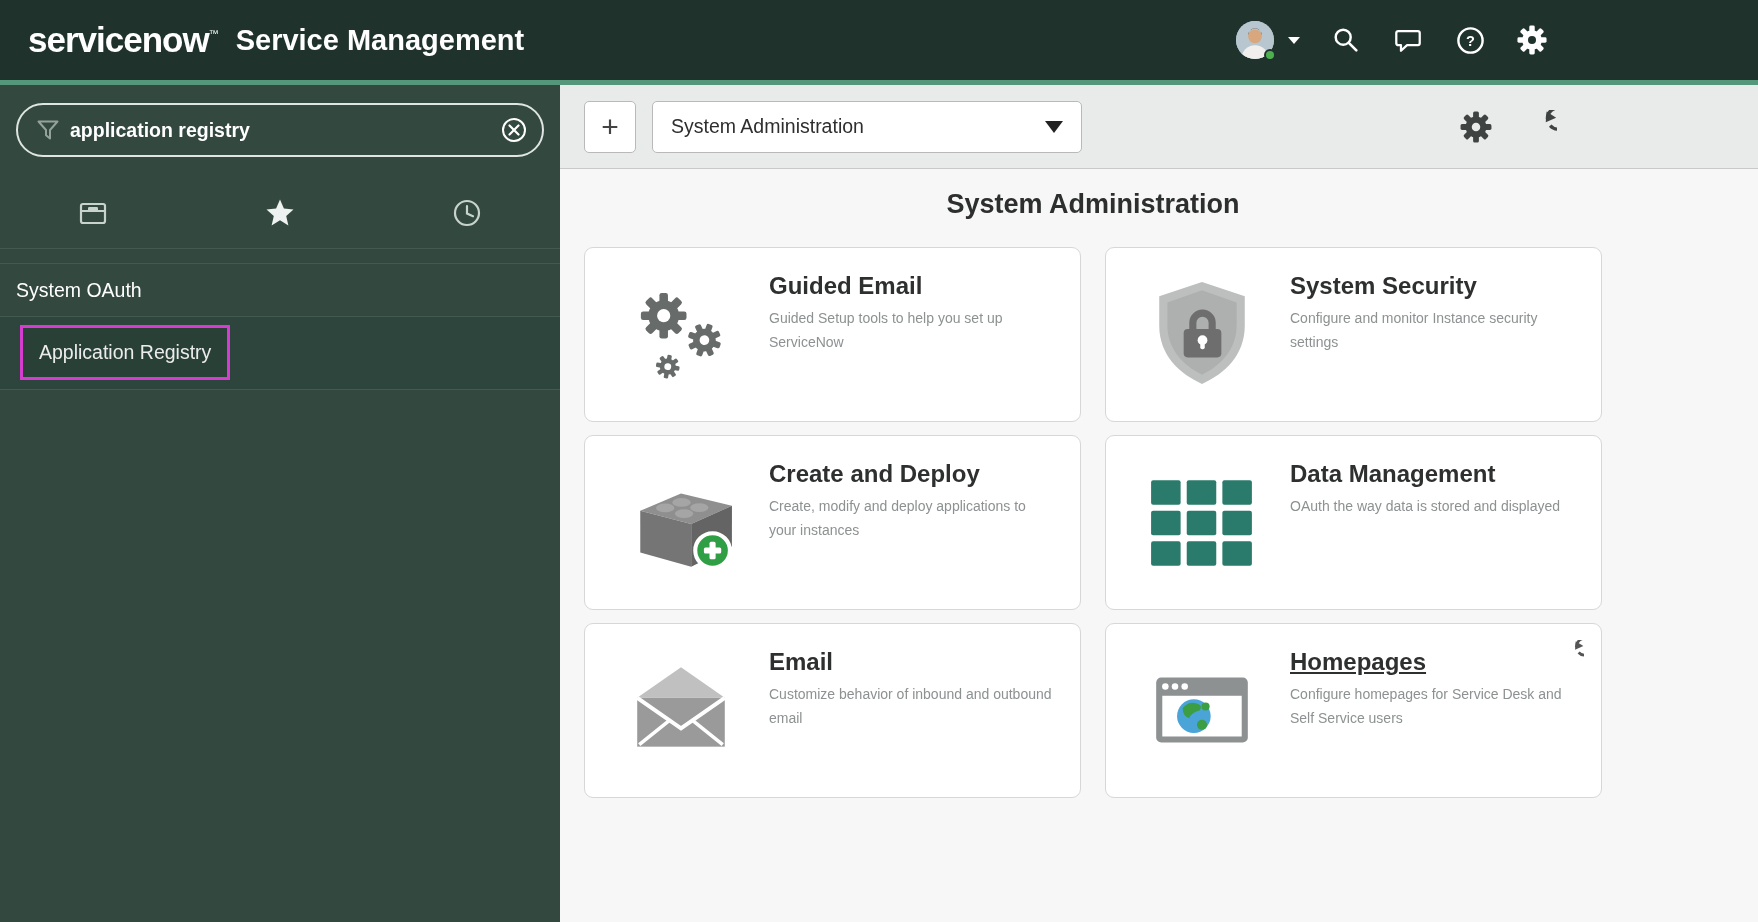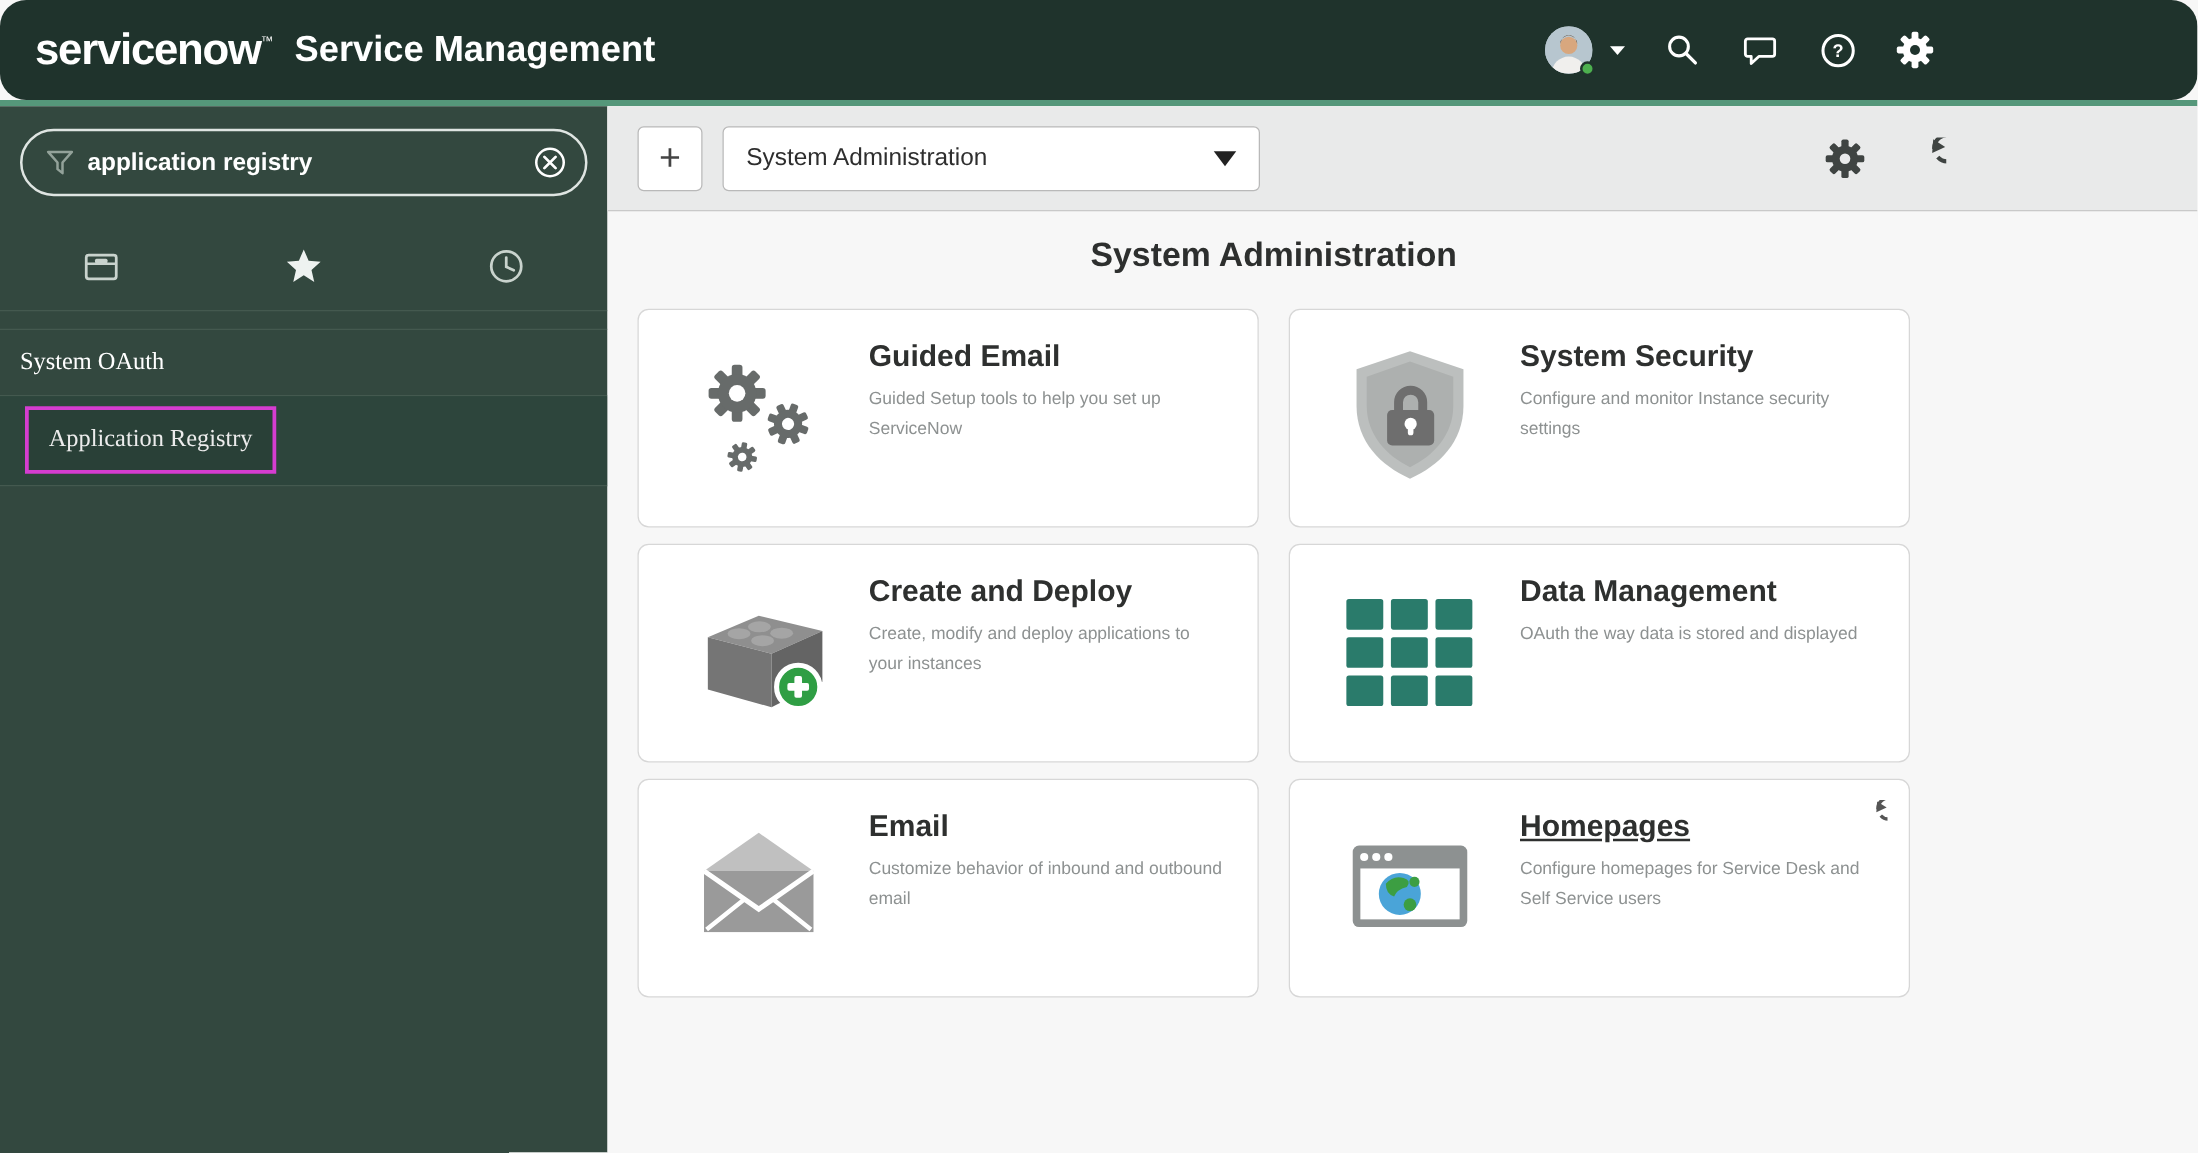--- a/index.html
+++ b/index.html
@@ -1,52 +1,52 @@
 <!DOCTYPE html>
 <html><head>
 <meta charset="utf-8">
 <style>
   * { margin:0; padding:0; box-sizing:border-box; }
   html,body { width:1758px; height:922px; overflow:hidden;
     font-family:"Liberation Sans", sans-serif; background:#f7f7f7; }
 
   
   .top-header { height:80px; background:#1f332c; display:flex; align-items:center;
-    padding:0 0 0 28px; color:#fff;border-radius:21px; }
+    padding:0 0 0 28px; color:#fff; }
   .logo { font-size:35px; font-weight:800; letter-spacing:-1px; color:#fff; cursor:pointer;
     display:flex; align-items:flex-start; }
   .logo .tm { font-size:10px; font-weight:400; margin-top:8px; }
   .product-title { font-size:29px; font-weight:600; margin-left:18px; color:#fff; }
   .header-icons { margin-left:auto; display:flex; align-items:center; gap:30px; padding-right:210px; }
   .avatar-wrap { position:relative; width:38px; height:38px; cursor:pointer; }
   .avatar { width:38px; height:38px; border-radius:50%; overflow:hidden; background:#b7c6cf; }
   .presence-dot { position:absolute; right:-2px; bottom:-2px; width:12px; height:12px;
     border-radius:50%; background:#4db04f; border:2px solid #1f332c; }
   .user-caret { width:0; height:0; border-left:6px solid transparent; border-right:6px solid transparent;
     border-top:7px solid #fff; margin-left:-16px; cursor:pointer; }
   .hicon { width:32px; height:32px; display:flex; align-items:center; justify-content:center; cursor:pointer; }
 
   .accent-bar { height:5px; background:#55977a; }
 
   
   .body-row { display:flex; height:837px; }
 
   
-  .sidebar { width:486px; background:#33483f; flex:none; color:#fff; }
+  .sidebar { width:560px; background:#33483f; flex:none; color:#fff; }
   .search-row { padding:18px 16px 20px 16px; }
   .search-pill { height:54px; border:2px solid #dfe5e2; border-radius:28px;
     display:flex; align-items:center; padding:0 14px 0 18px; gap:10px; }
   .search-pill input { flex:1; background:transparent; border:none; outline:none;
     color:#fff; font-size:19.5px; font-weight:600; font-family:"Liberation Sans", sans-serif; }
   .clear-btn { width:28px; height:28px; cursor:pointer; flex:none; display:flex; align-items:center; }
 
   .side-tabs { display:flex; height:72px; border-bottom:1px solid #44594f; }
   .side-tab { flex:1; display:flex; align-items:center; justify-content:center; cursor:pointer; }
 
-  .side-nav { margin-top:14px;font-family:Liberation Serif, serif; }
+  .side-nav { margin-top:14px; }
   .nav-section { height:54px; display:flex; align-items:center; padding-left:16px;
     font-size:19.5px; color:#ffffff; border-top:1px solid #44594f; border-bottom:1px solid #44594f;
     cursor:pointer; }
   .nav-item-highlight-row { background:#2d453c; border-bottom:1px solid #44594f;
     padding:8px 0 9px 20px; cursor:pointer; }
   .highlight-box { display:inline-block; border:3px solid #d53dd0; padding:13px 16px;
     font-size:19.5px; color:#ececec; background:rgba(0,0,0,0.07); }
 
   
   .main { flex:1; display:flex; flex-direction:column; background:#f7f7f7; }

